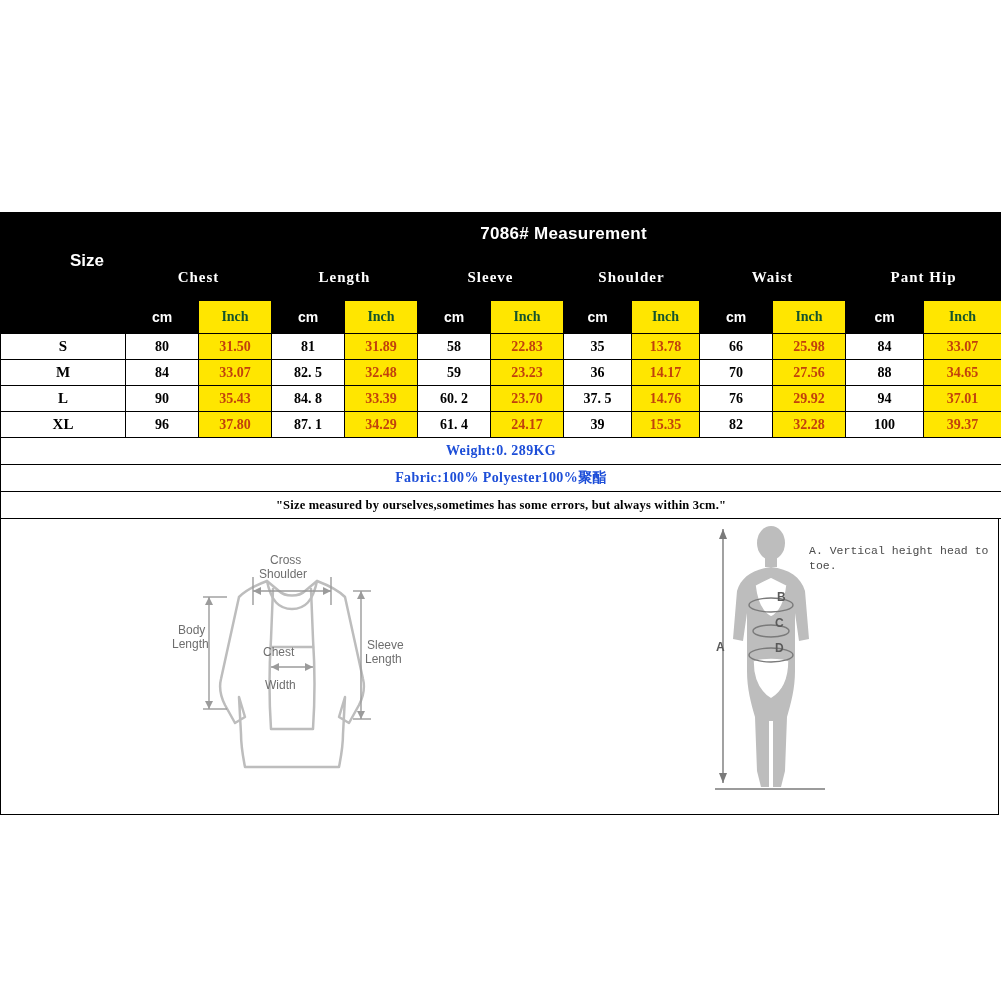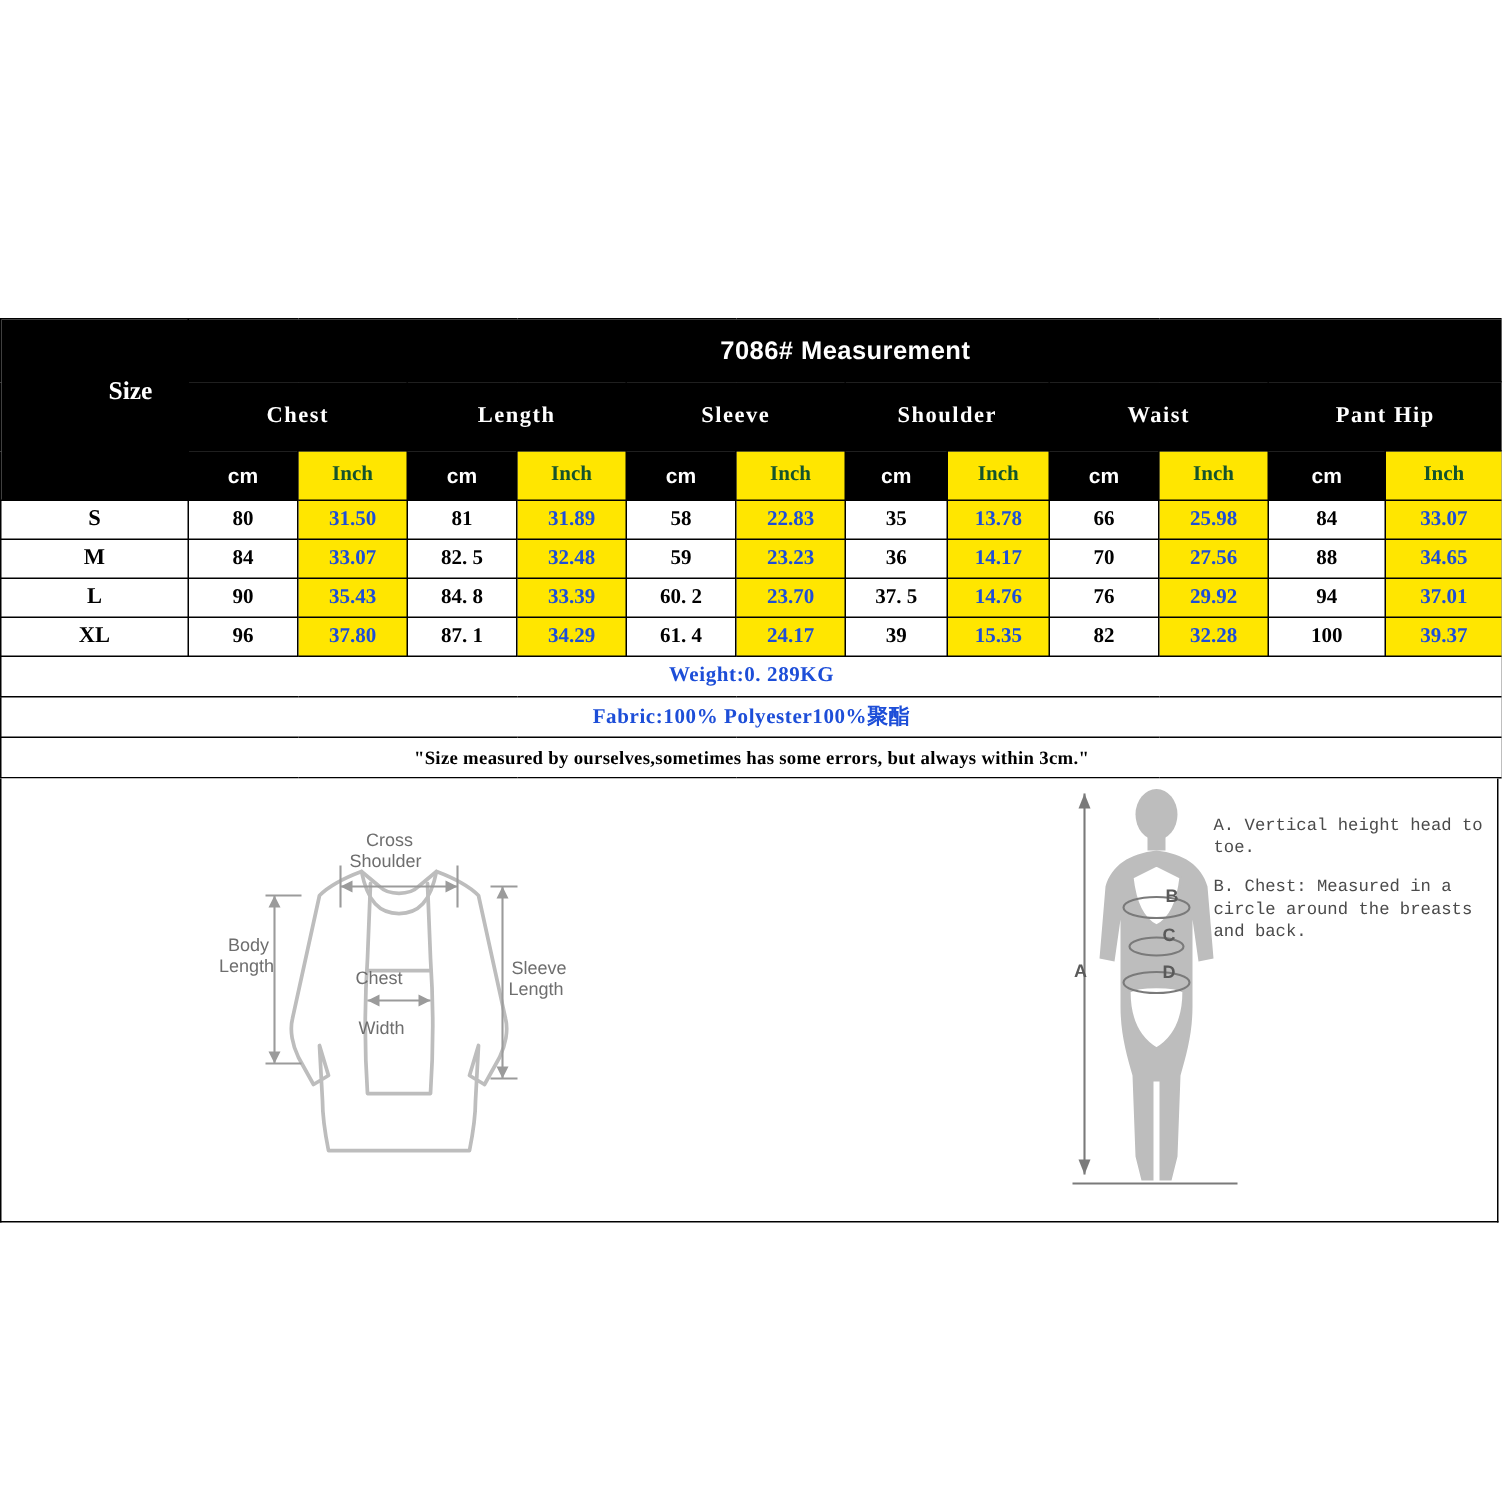--- a/index.html
+++ b/index.html
@@ -43,21 +43,21 @@
     background: #000000;
     color: #ffffff;
   }
   .title-cell {
     height: 41px;
     font-size: 17px;
     letter-spacing: .3px;
   }
   .size-cell {
     font-size: 17px;
-    font-family: Liberation Serif, serif;
+    font-family: Liberation Sans, sans-serif;
     height: 45px;
     padding-left: 48px;
   }
   .grp-cell {
     height: 45px;
     font-size: 15px;
     font-family: "Liberation Serif", serif;
     letter-spacing: 1px;
   }
   .unit-cm {
@@ -86,21 +86,21 @@
     font-size: 14px;
     font-family: "Liberation Serif", serif;
     background: #ffffff;
     color: #000000;
   }
   .in-val {
     height: 25px;
     font-size: 14px;
     font-family: "Liberation Serif", serif;
     background: #ffe600;
-    color: #1d4ed8;
+    color: #c2410c;
   }
   .note-row td {
     height: 26px;
     font-size: 14px;
     font-family: "Liberation Serif", serif;
     background: #ffffff;
     color: #1d4ed8;
     letter-spacing: .4px;
   }
   .note-small td {
@@ -128,21 +128,21 @@
     top: 122px;
     width: 230px;
     text-align: center;
     font-family: "Liberation Serif", serif;
     font-size: 19px;
     color: #111111;
     letter-spacing: 1.2px;
   }
   .diagram-left {
     position: absolute;
-    left: 140px;
+    left: 166px;
     top: 10px;
     width: 250px;
     height: 270px;
   }
   .diagram-right {
     position: absolute;
     left: 700px;
     top: 2px;
     width: 290px;
     height: 280px;
@@ -386,18 +386,17 @@
           </g>
           <text x="15" y="130" font-family="Liberation Sans, sans-serif" font-size="12" font-weight="bold" fill="#5a5a5a">A</text>
           <text x="76" y="80" font-family="Liberation Sans, sans-serif" font-size="12" font-weight="bold" fill="#5a5a5a">B</text>
           <text x="74" y="106" font-family="Liberation Sans, sans-serif" font-size="12" font-weight="bold" fill="#5a5a5a">C</text>
           <text x="74" y="131" font-family="Liberation Sans, sans-serif" font-size="12" font-weight="bold" fill="#5a5a5a">D</text>
         </svg>
       </div>
 
       <div class="legend">
         <p>A. Vertical height head to toe.</p>
-        <p>B. Chest: Measured in a circle around the breasts and back.</p>
       </div>
 
     </div>
   </div>
 </div>
 
 </body></html>

